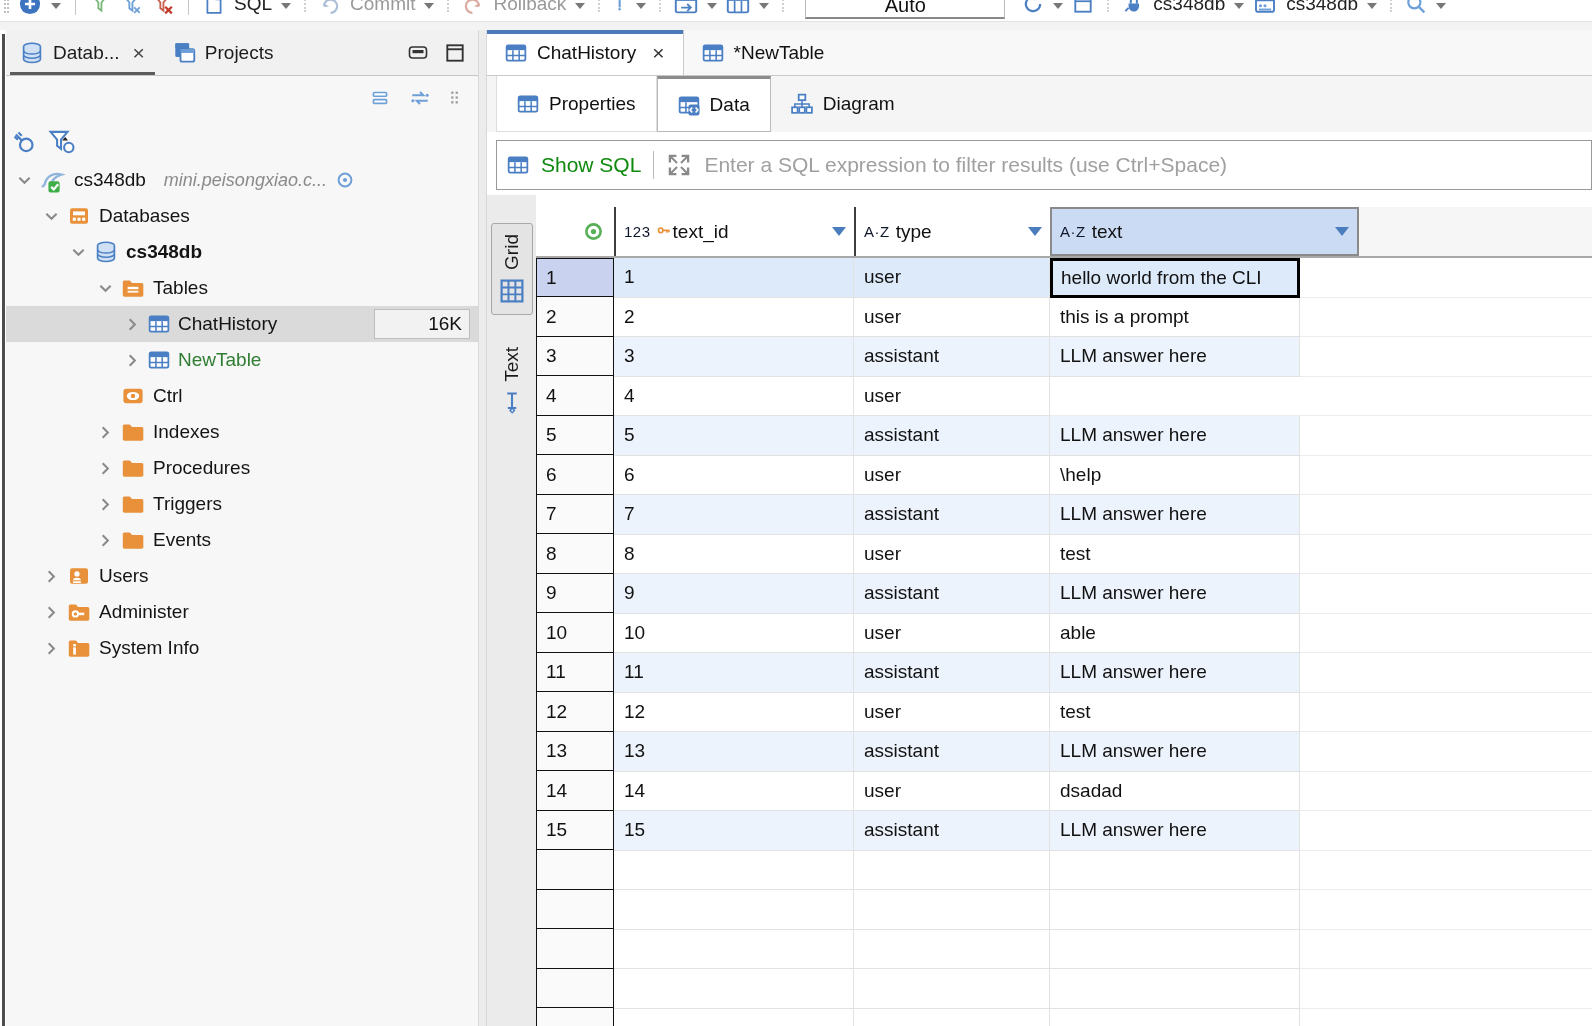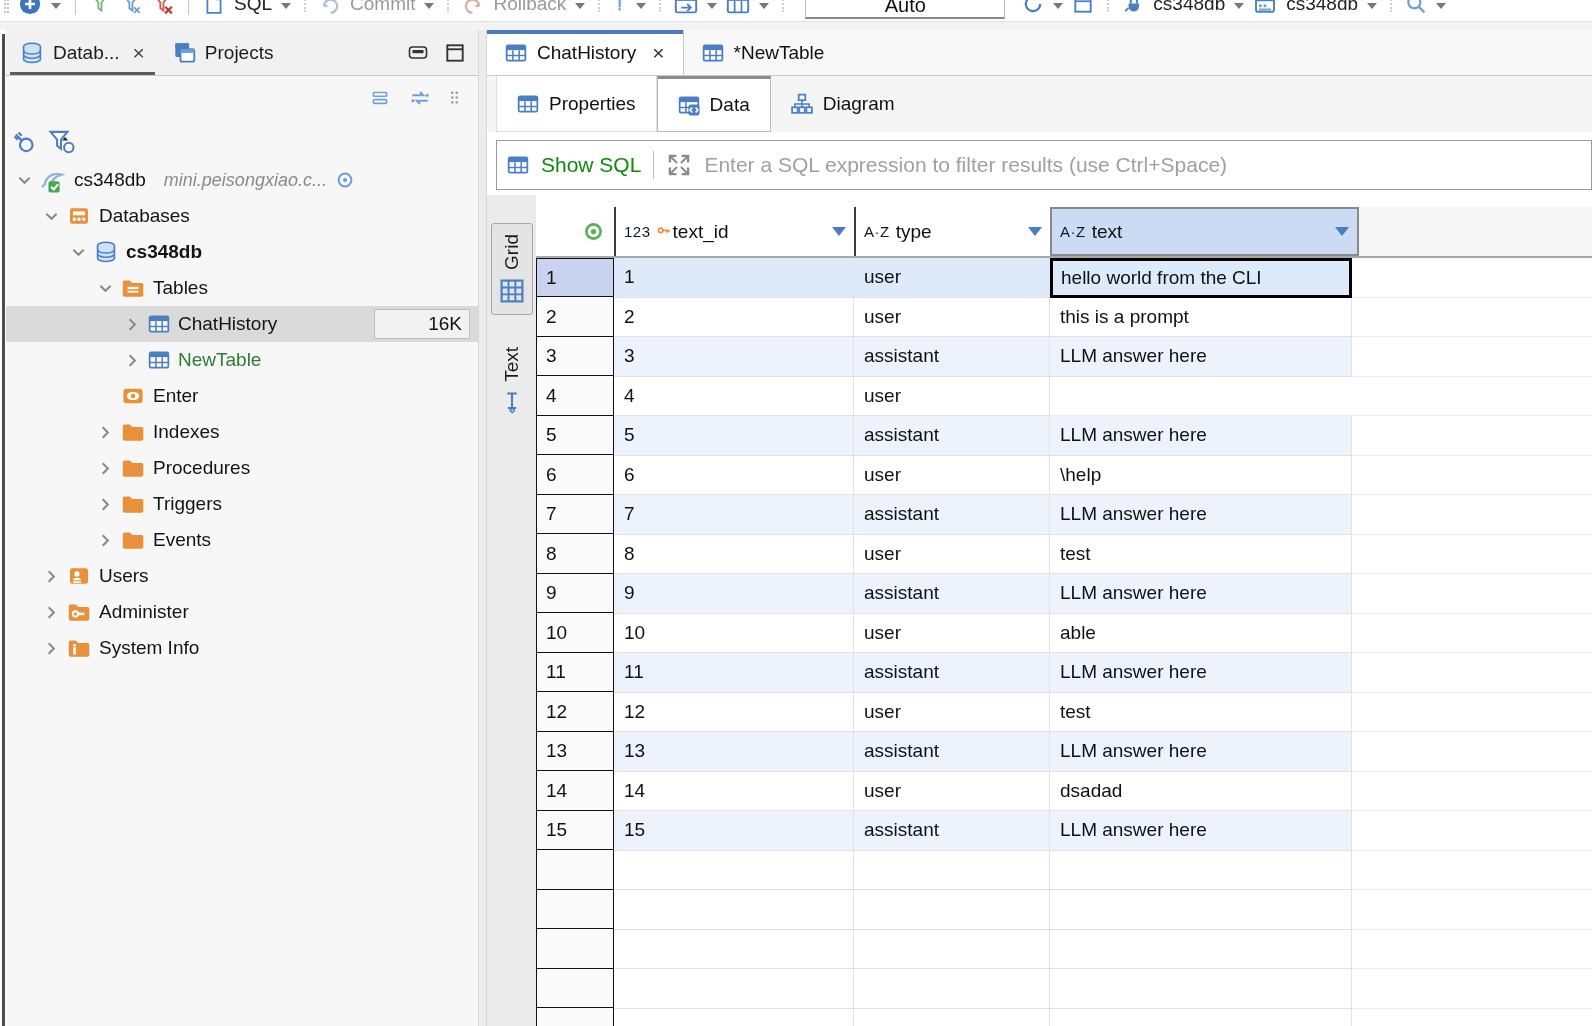--- a/index.html
+++ b/index.html
@@ -91,21 +91,21 @@
   .hc3 { width:309px; background:var(--sel_header,#ccdbf4); border:2px solid #8a8a8a; }
   .hcf { flex:1; background:#f6f6f6; }
 
   .g-row { display:flex; height:39.5px; }
   .rh { width:78px; background:#fafafa; border:1.5px solid #111; margin-top:-1.5px;
         font-size:19px; color:#111; display:flex; align-items:center; padding-left:9px; flex:none; }
   .g-row:first-child .rh { margin-top:0; }
   .rh.sel { background:var(--sel_rowhead,#c9d3f0); }
   .cell { font-size:19px; color:#111; display:flex; align-items:center; padding-left:10px;
           border-right:1px solid #e2e2e2; border-bottom:1px solid #e2e2e2; overflow:hidden; white-space:nowrap; }
-  .cc1 { width:240px; } .cc2 { width:196px; } .cc3 { width:302px; }
+  .cc1 { width:240px; } .cc2 { width:196px; } .cc3 { width:250px; }
   .ccf { flex:1; border-right:none; border-bottom:1px solid #ececec; }
   .g-row.odd .cell:not(.ccf) { background:var(--zebra,#edf3fc); }
   .g-row.current .cell:not(.ccf) { background:var(--current_row,#ddeafa); }
   .g-row .cell.selcell { background:var(--sel_cell,#b9d3f8); border:3px solid #000; padding-left:8px; }
 </style>
 </head>
 <body>
 
 <div class="app">
 
@@ -424,21 +424,21 @@
         </div>
         <div class="tree-row" style="padding-left: 91px;">
           <span class="chev"></span>
           <span class="ic">
             <svg width="24" height="24" viewBox="0 0 20 20" fill="none">
               <rect x="2" y="4" width="16" height="12" rx="2.4" fill="#e8913a"></rect>
               <ellipse cx="10" cy="10" rx="5.2" ry="3.4" fill="#fff"></ellipse>
               <circle cx="10" cy="10" r="1.9" fill="#e8913a"></circle>
             </svg>
           </span>
-          <span class="lbl">Enter</span>
+          <span class="lbl">Ctrl</span>
         </div>
         <div class="tree-row" style="padding-left: 91px;">
           <span class="chev">
             <svg width="15" height="15" viewBox="0 0 16 16" fill="none">
               <path d="M5 2.5l5.5 5.5L5 13.5" stroke="#8a8a8a" stroke-width="2.2"></path>
             </svg>
           </span>
           <span class="ic">
             <svg width="24" height="24" viewBox="0 0 20 20" fill="none">
               <path d="M1.5 5.2c0-.8.6-1.4 1.4-1.4h4.5l1.8 2.1h8c.8 0 1.4.6 1.4 1.4v8.5c0 .8-.6 1.4-1.4 1.4H2.9c-.8 0-1.4-.6-1.4-1.4z" fill="#e8913a"></path>

